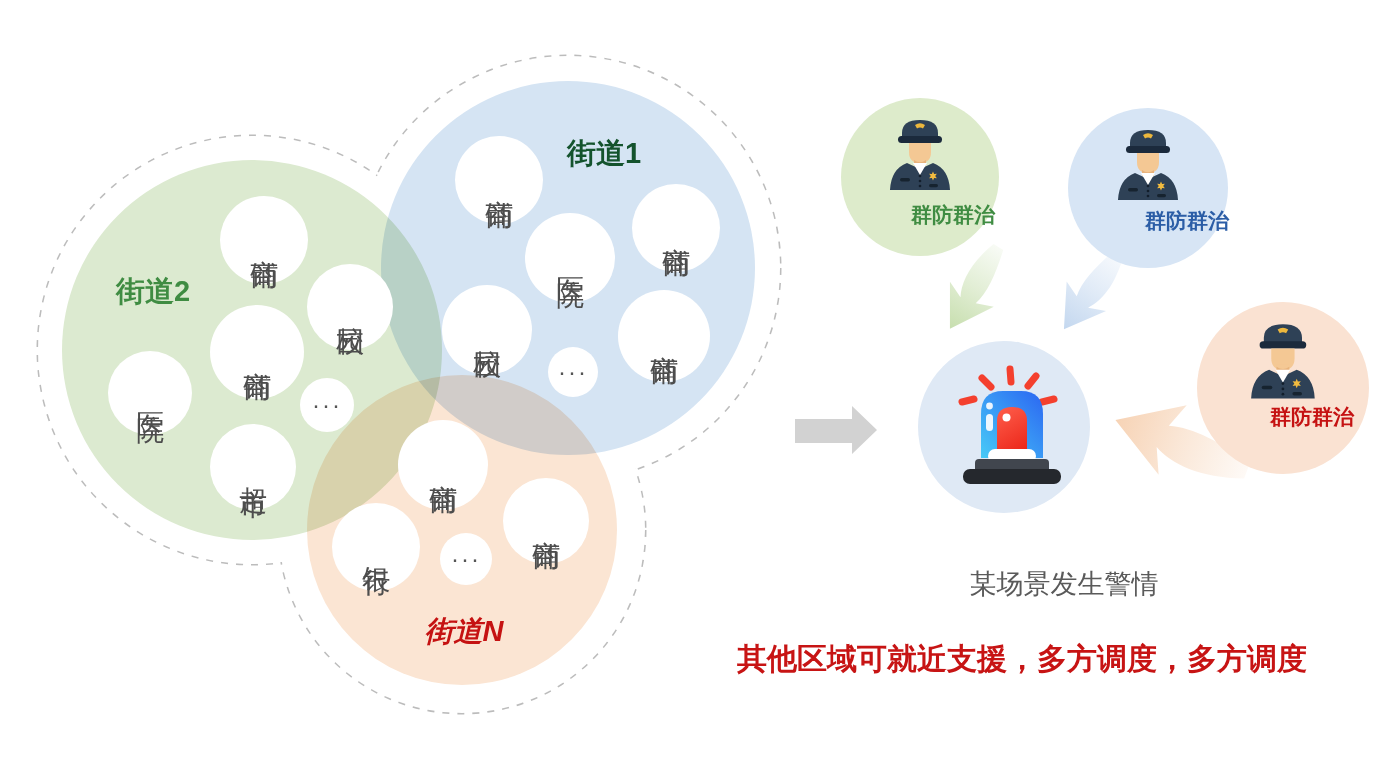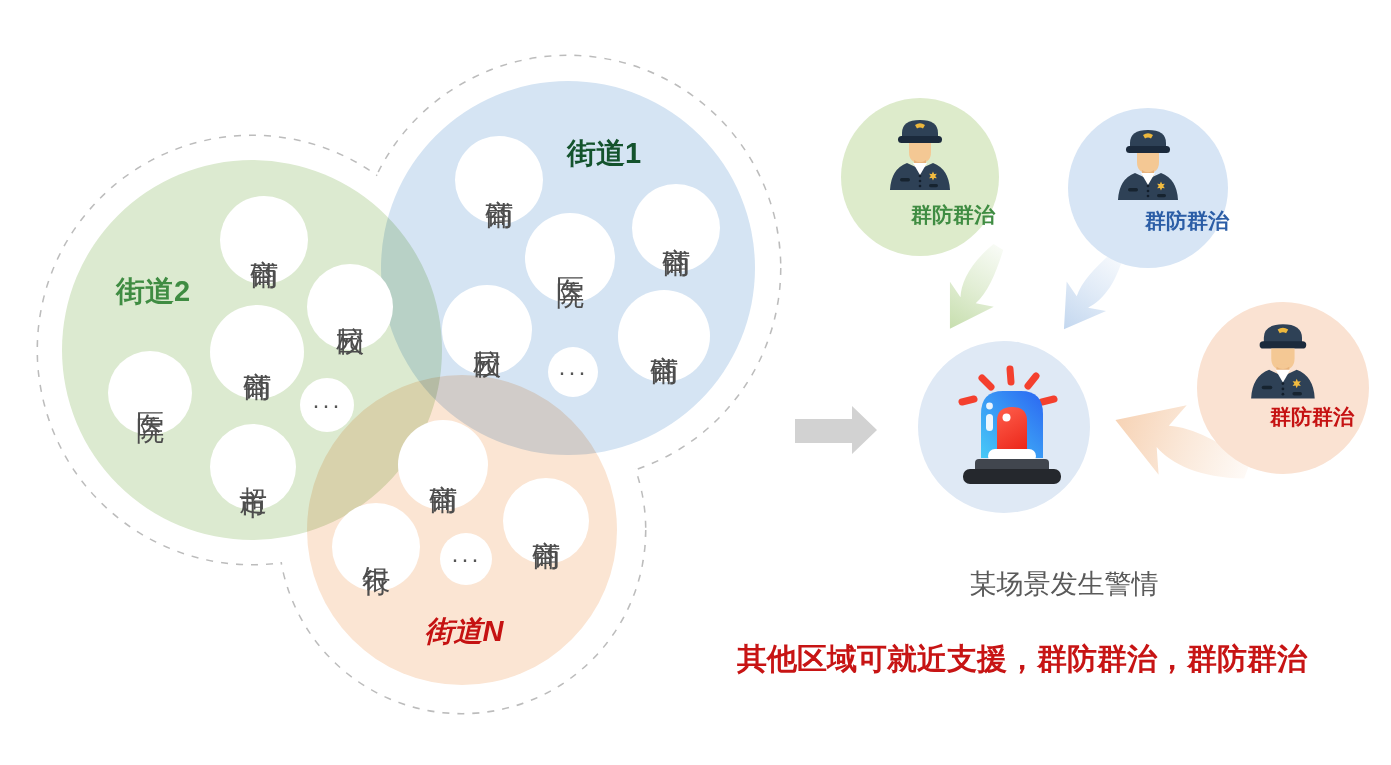--- a/index.html
+++ b/index.html
@@ -200,15 +200,15 @@
 
   <div class="street-label blue" style="left:604px;top:134px;">街道1</div>
   <div class="street-label green" style="left:153px;top:272px;">街道2</div>
   <div class="street-label red" style="left:464px;top:612px;font-style:italic;">街道N</div>
 
   <div class="team-label green" style="left:921px;top:201px;">群防群治</div>
   <div class="team-label blue" style="left:1155px;top:207px;">群防群治</div>
   <div class="team-label red" style="left:1280px;top:403px;">群防群治</div>
 
   <div class="alarm-caption">某场景发生警情</div>
-  <div class="conclusion">其他区域可就近支援，群防群治，群防群治</div>
+  <div class="conclusion">其他区域可就近支援，多方调度，多方调度</div>
 
 </div>
 
 </body></html>

